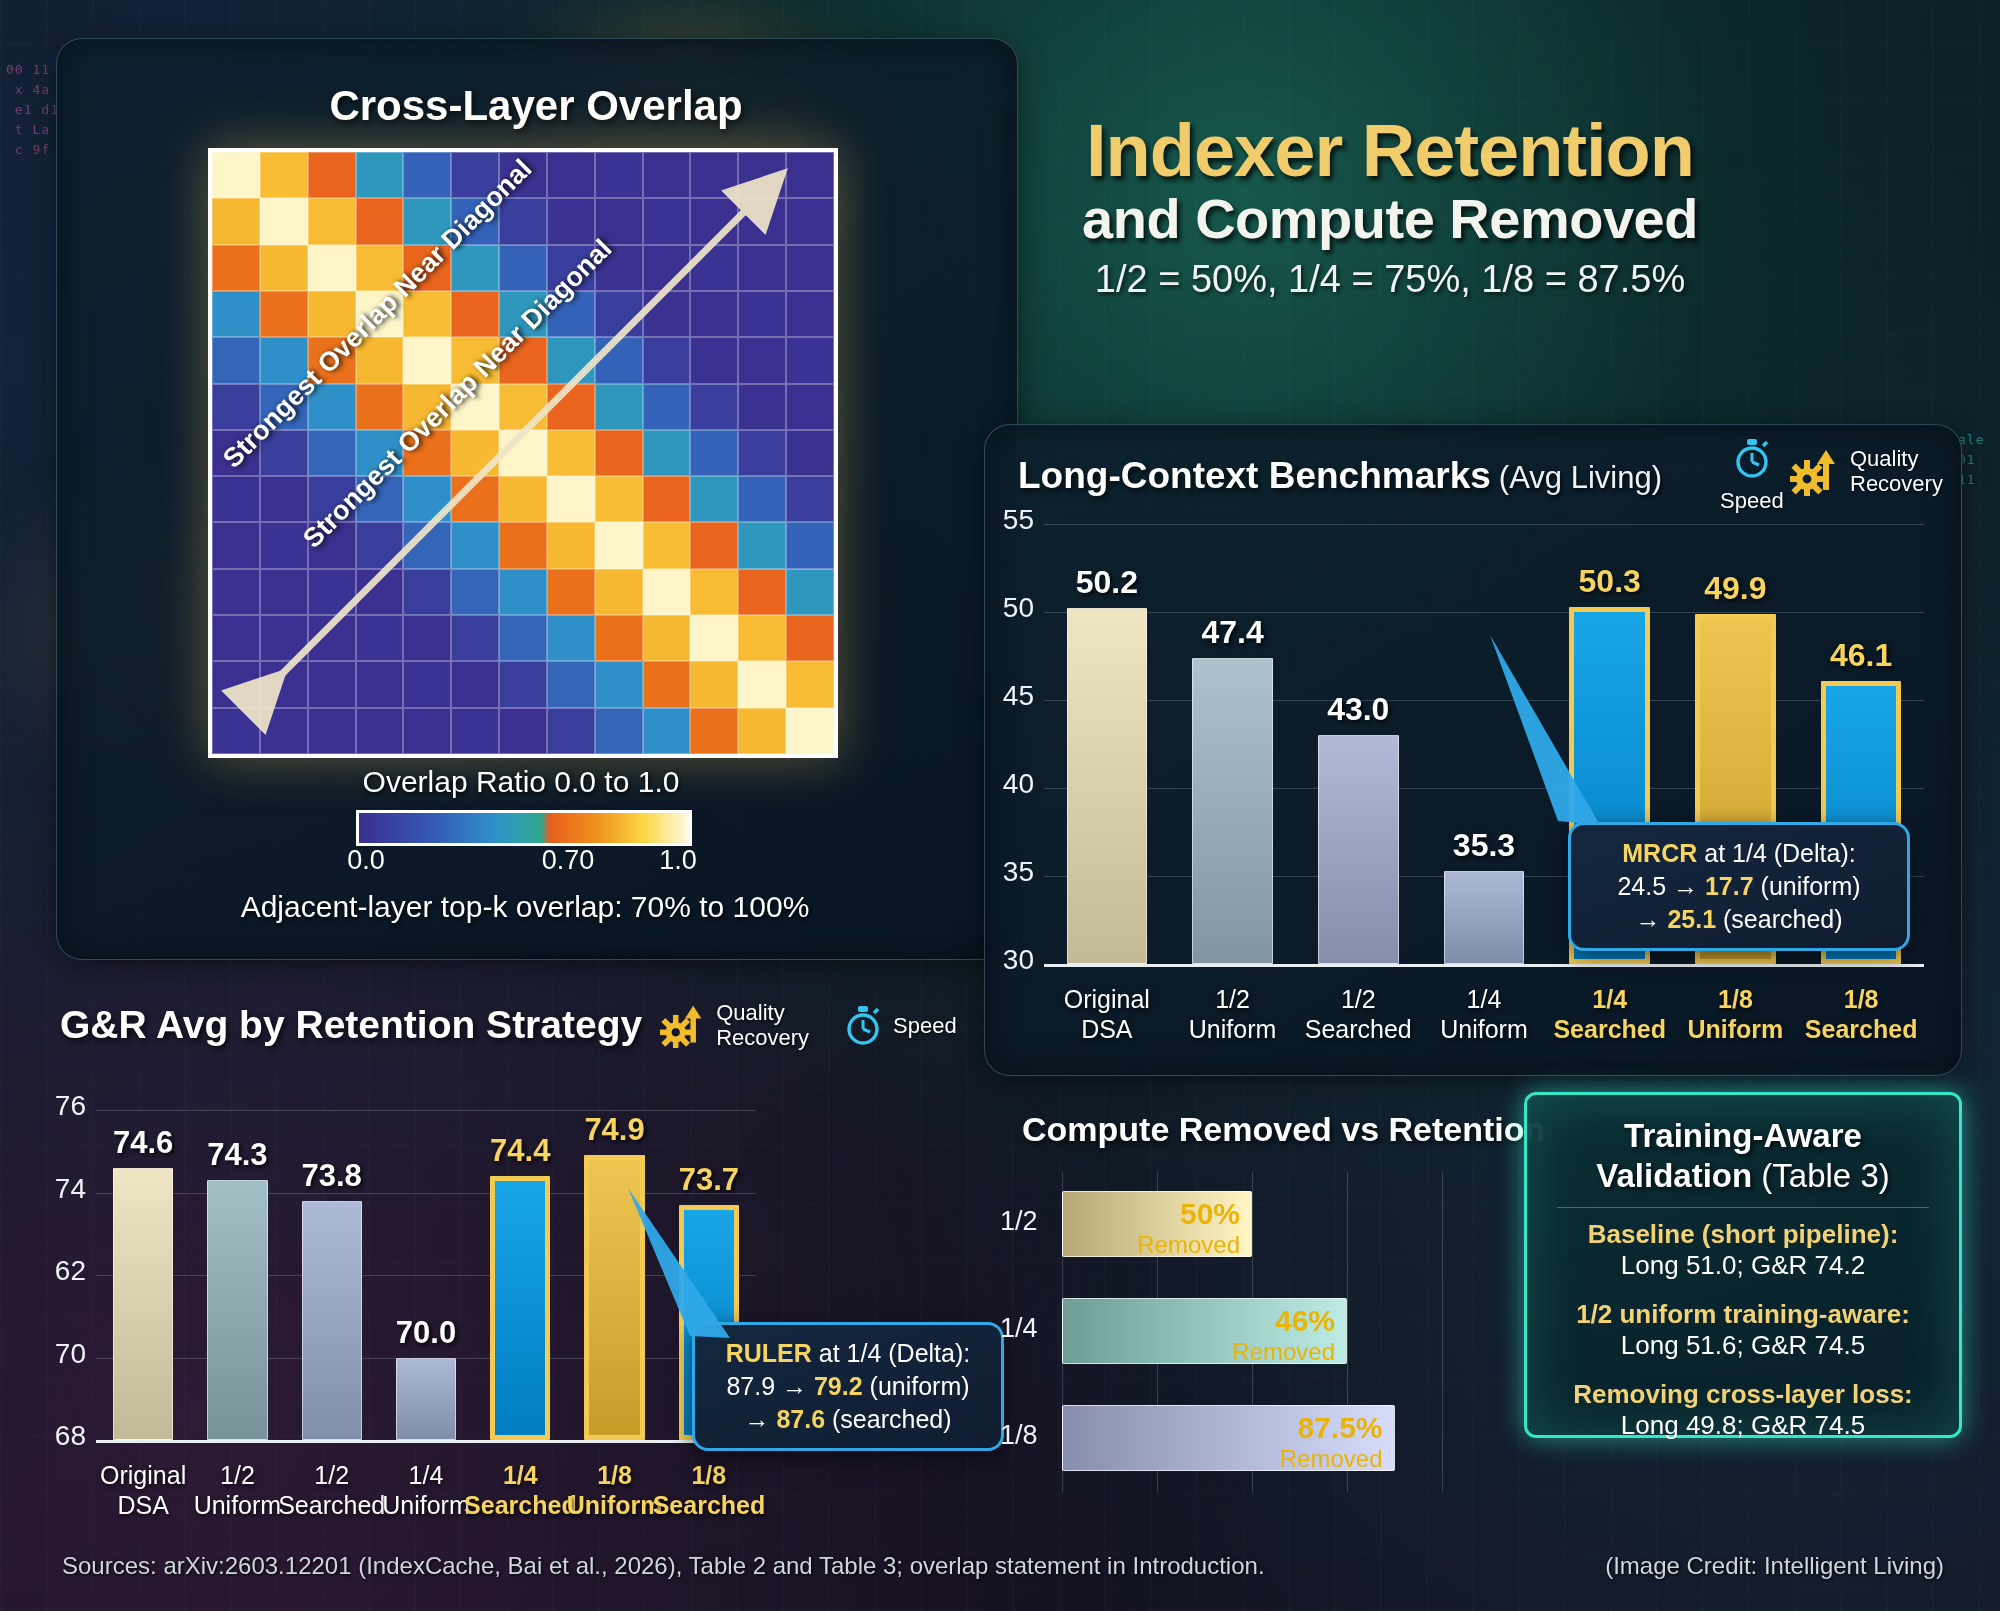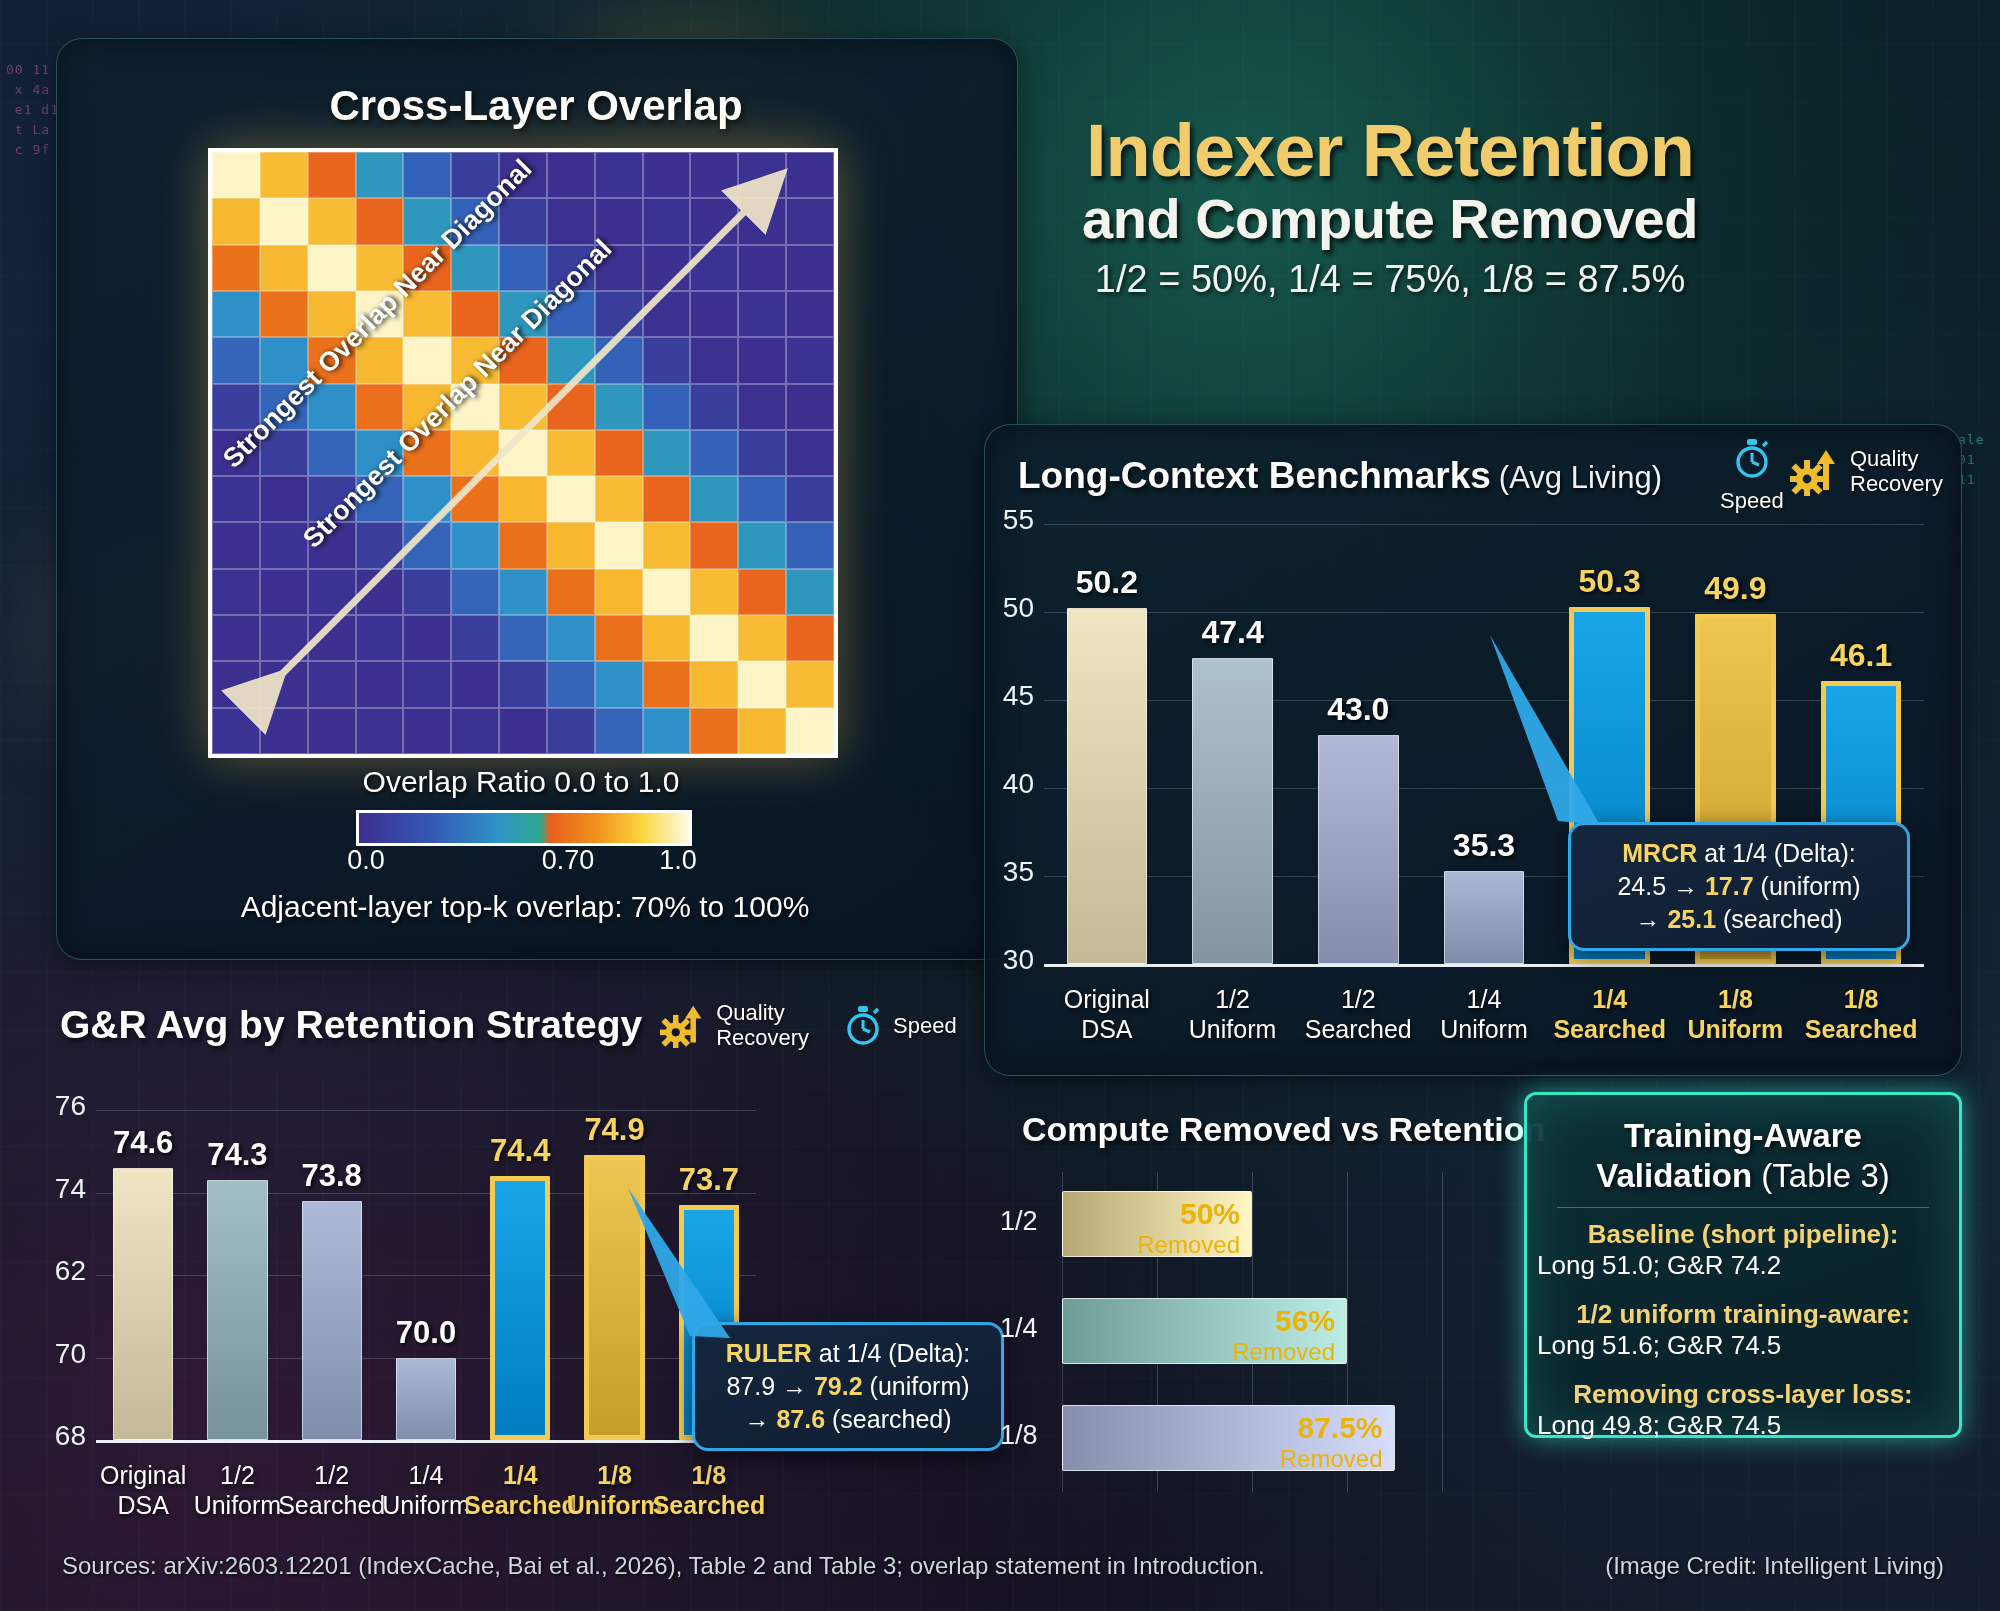--- a/index.html
+++ b/index.html
@@ -89,21 +89,21 @@
   .hbar{position:absolute;border-radius:2px;}
   .hbar-val{position:absolute;color:#eab308;font-weight:bold;text-align:right;}
 
   
   #tbox{position:absolute;left:1524px;top:1092px;width:432px;height:340px;border-radius:12px;
     background:linear-gradient(160deg,rgba(11,46,52,.95),rgba(8,30,40,.95));
     border:3px solid #35e8c8;
     box-shadow:0 0 26px rgba(53,232,200,.55),0 0 60px rgba(53,232,200,.22) inset;}
   .tb-head{color:#fff;font-weight:bold;text-align:center;text-shadow:2px 2px 5px rgba(0,0,0,.8);}
   .tb-k{color:#f2d274;font-weight:bold;text-align:center;font-size:26px;}
-  .tb-v{color:#fff;text-align:left;font-size:26px;}
+  .tb-v{color:#fff;text-align:center;font-size:26px;}
   .tb-sep{position:absolute;left:30px;width:372px;height:1px;background:rgba(180,230,230,.35);}
 
   
   .foot{position:absolute;color:#cfd6dd;font-size:24px;text-shadow:1px 1px 3px #000;}
 </style>
 </head>
 <body>
 
 <div id="bg"></div>
 
@@ -525,21 +525,21 @@
     <div class="vgridline" style="left: 157px; top: 12px; height: 320px;"></div>
     <div class="vgridline" style="left: 252px; top: 12px; height: 320px;"></div>
     <div class="vgridline" style="left: 347px; top: 12px; height: 320px;"></div>
     <div class="vgridline" style="left: 442px; top: 12px; height: 320px;"></div>
     <div class="hbar" style="left: 62px; top: 31.2px; width: 190px; height: 66.1333px; background: linear-gradient(90deg, rgb(184, 167, 116), rgb(255, 246, 195)); border: 1px solid rgba(255, 255, 255, 0.7); box-sizing: border-box;"></div>
     <div class="axis-tick" style="left: 0px; top: 46.2667px; width: 54px; font-size: 27px; text-align: left;">1/2</div>
     <div class="hbar-val" style="left: 62px; top: 37.2px; width: 178px; font-size: 30px;">50%</div>
     <div class="hbar-val" style="left: 62px; top: 71.2px; width: 178px; font-size: 24px; font-weight: normal;">Removed</div>
     <div class="hbar" style="left: 62px; top: 137.867px; width: 285px; height: 66.1333px; background: linear-gradient(90deg, rgb(110, 157, 149), rgb(189, 236, 228)); border: 1px solid rgba(255, 255, 255, 0.7); box-sizing: border-box;"></div>
     <div class="axis-tick" style="left: 0px; top: 152.933px; width: 54px; font-size: 27px; text-align: left;">1/4</div>
-    <div class="hbar-val" style="left: 62px; top: 143.867px; width: 273px; font-size: 30px;">56%</div>
+    <div class="hbar-val" style="left: 62px; top: 143.867px; width: 273px; font-size: 30px;">46%</div>
     <div class="hbar-val" style="left: 62px; top: 177.867px; width: 273px; font-size: 24px; font-weight: normal;">Removed</div>
     <div class="hbar" style="left: 62px; top: 244.533px; width: 332.5px; height: 66.1333px; background: linear-gradient(90deg, rgb(135, 141, 173), rgb(214, 220, 252)); border: 1px solid rgba(255, 255, 255, 0.7); box-sizing: border-box;"></div>
     <div class="axis-tick" style="left: 0px; top: 259.6px; width: 54px; font-size: 27px; text-align: left;">1/8</div>
     <div class="hbar-val" style="left: 62px; top: 250.533px; width: 320.5px; font-size: 30px;">87.5%</div>
     <div class="hbar-val" style="left: 62px; top: 284.533px; width: 320.5px; font-size: 24px; font-weight: normal;">Removed</div>
   </div>
 
 <div id="tbox">
   <div class="tb-head" style="position:absolute;left:0;top:22px;width:432px;font-size:33px;">Training-Aware</div>
   <div class="tb-head" style="position:absolute;left:0;top:62px;width:432px;font-size:33px;">

